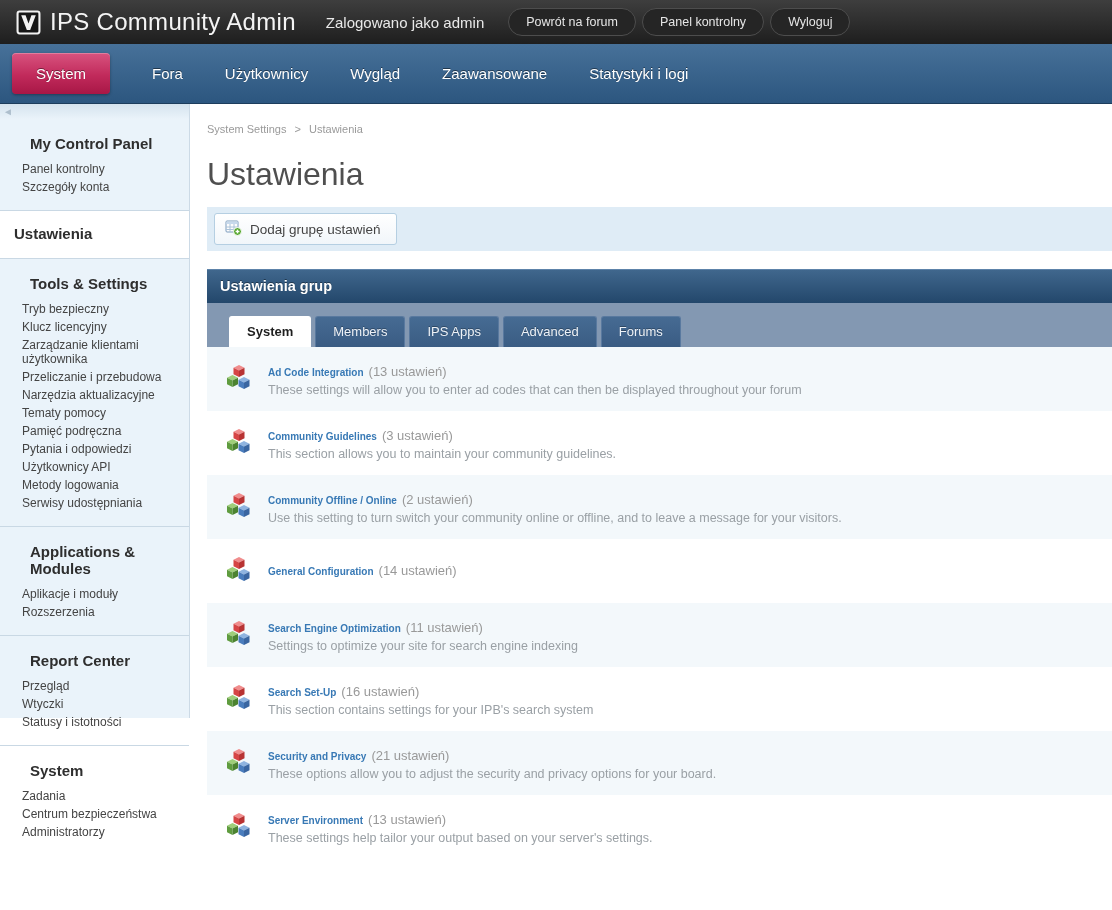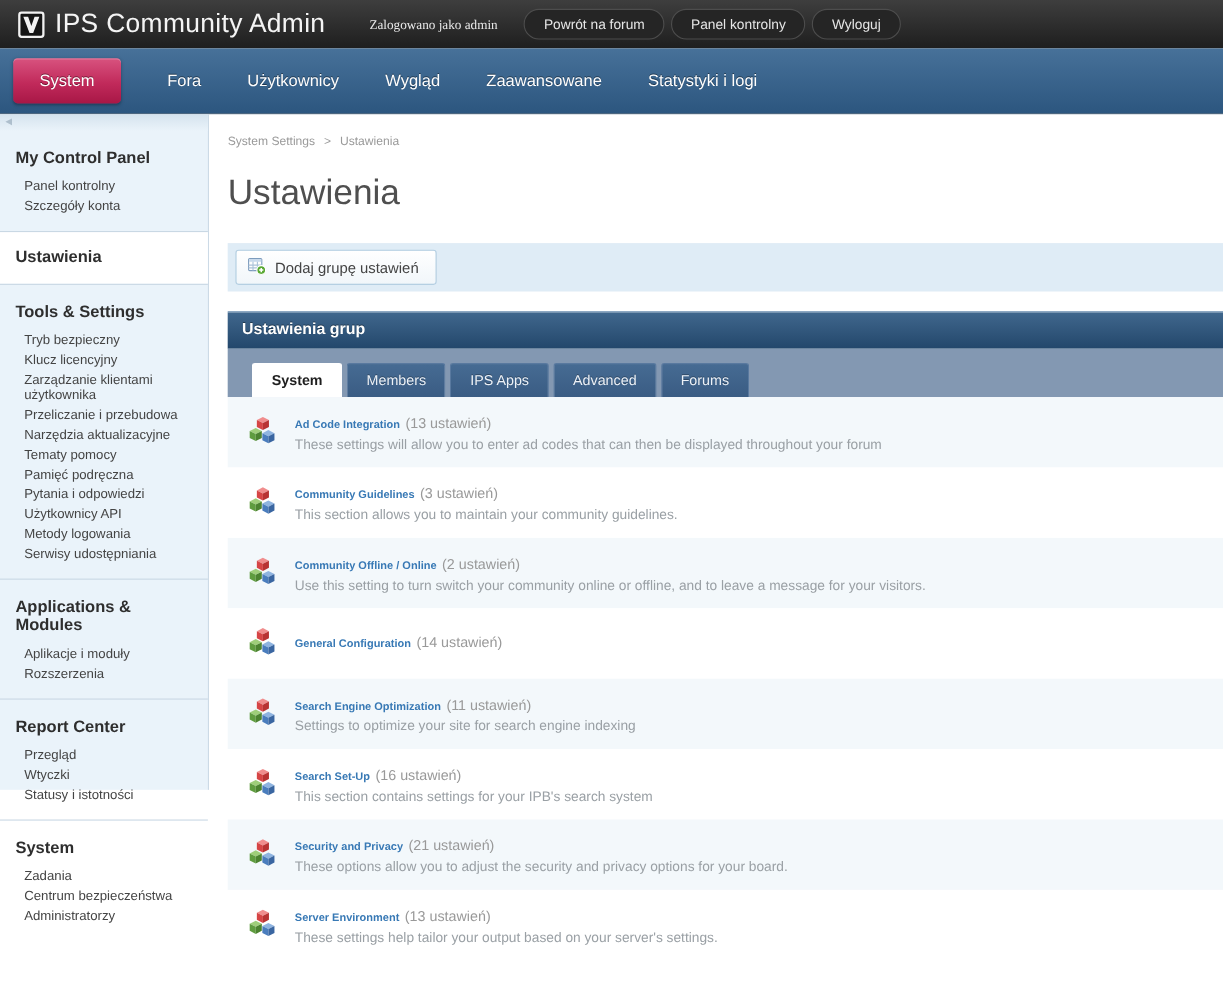--- a/index.html
+++ b/index.html
@@ -5,21 +5,21 @@
   * { margin:0; padding:0; box-sizing:border-box; }
   html,body { width:1112px; height:910px; overflow:hidden; background:#fff;
               font-family:"Liberation Sans", sans-serif; }
 
   
   .topbar { height:44px; background:linear-gradient(#3e3e3e,#1e1e1e);
             display:flex; align-items:center; padding:0 16px; }
   .brand { display:flex; align-items:center; gap:9px; }
   .brand svg { display:block; }
   .brand-title { color:#f4f4f4; font-size:24px; font-weight:300; letter-spacing:.3px; }
-  .logged-as { color:#e9e9e9; font-size:12px; margin-left:40px;font-family:Liberation Serif, serif; }
+  .logged-as { color:#e9e9e9; font-size:15px; margin-left:30px; }
   .pillwrap { display:flex; gap:6px; margin-left:24px; }
   .pill { color:#e6e6e6; font-size:12.5px; background:#252525; border:1px solid #4d4d4d;
           border-radius:14px; padding:6px 17px; cursor:pointer; white-space:nowrap; }
 
   
   .nav { height:60px; background:linear-gradient(#477199,#2c567f);
          border-bottom:1px solid #1d3d5c; display:flex; align-items:center; }
   .nav-item { color:#fff; font-size:15px; text-shadow:0 -1px 0 rgba(0,0,0,.45);
               margin-left:42px; cursor:pointer; white-space:nowrap; }
   .nav-item.active { margin-left:12px; background:linear-gradient(#d8537f,#c12a5b 55%,#a81746);
@@ -30,33 +30,33 @@
   .layout { display:flex; height:795px; }
 
   
   .sidebar { width:190px; min-width:190px; background:#eaf3fa;
              border-right:1px solid #ccdae6; height:614px; position:relative; }
   .sidebar-strip { height:15px; background:linear-gradient(#d5e3ee,#eaf3fa);
                    display:flex; align-items:center; padding-left:3px; }
   .collapse-arrow { color:#aebfcd; font-size:10px; line-height:10px; cursor:pointer; }
   .side-section { padding:12px 14px 14px; }
   .side-section + .side-section { border-top:1px solid #c9d8e4; }
-  .side-head { font-size:15px; font-weight:bold; color:#2e2e2e; margin:4px 0 8px; }
+  .side-head { font-size:15px; font-weight:bold; color:#2e2e2e; margin:4px 16px 8px; }
   .side-head.only { margin:2px 0; }
   .side-section.active-section { background:#fff; }
   .side-item { font-size:12px; color:#444; padding:2px 0 2px 8px; cursor:pointer; }
 
   
   .main { flex:1; background:#fff; padding-left:17px; overflow:hidden; }
   .breadcrumb { margin-top:19px; font-size:11px; color:#9a9a9a; }
   .breadcrumb .crumb { color:#9a9a9a; cursor:pointer; }
   .breadcrumb .sep { margin:0 5px; color:#9a9a9a; }
   .page-title { margin-top:21px; font-size:32px; color:#4f4f4f; font-weight:normal; }
 
-  .toolbar { margin-top:28px; background:#dfecf6; padding:6px 7px; }
+  .toolbar { margin-top:14px; background:#dfecf6; padding:6px 7px; }
   .btn-add { display:inline-flex; align-items:center; gap:8px;
              background:linear-gradient(#ffffff,#f1f6fa); border:1px solid #b5cfe2;
              border-radius:3px; padding:5px 15px 5px 10px; font-size:13.5px; color:#444;
              cursor:pointer; }
 
   .panel { margin-top:18px; }
   .panel-header { background:linear-gradient(#406档8d,#23476b); }
   .panel-header { background:linear-gradient(#40678d,#23476b); border-top:1px solid #5d83a9;
                   padding:8px 13px 9px; color:#fff; font-weight:bold; font-size:14.5px;
                   text-shadow:0 -1px 0 rgba(0,0,0,.4); }

